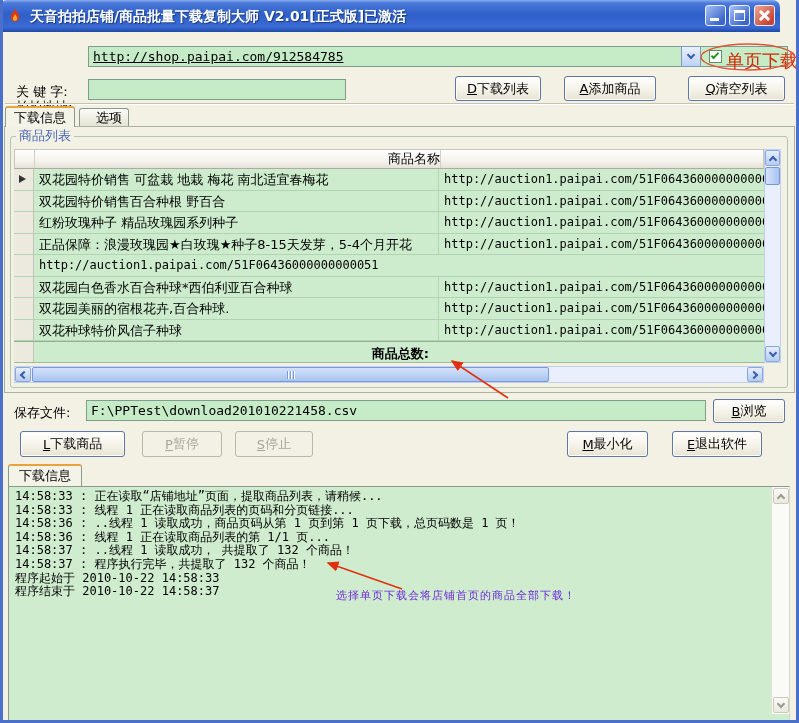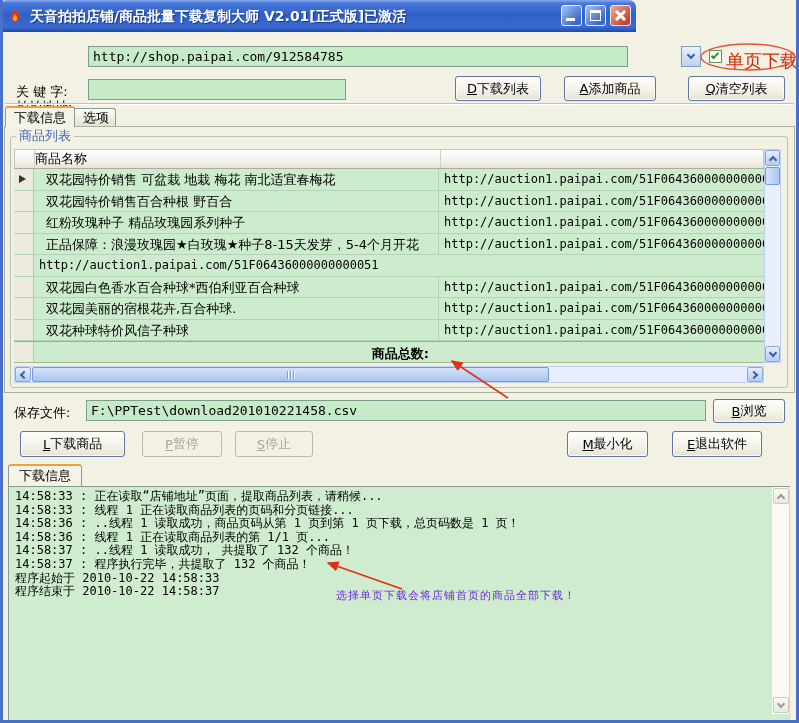--- a/index.html
+++ b/index.html
@@ -4,21 +4,21 @@
 <style>
   html,body{margin:0;padding:0;background:#c8c4b8;}
   *{box-sizing:border-box;}
   .window{
     position:relative;width:799px;height:723px;overflow:hidden;
     background:#f2f1e4;font-family:"DejaVu Sans",sans-serif;color:#000;
   }
   .frame{position:absolute;inset:0;border:3px solid #4a70cc;border-top:none;pointer-events:none;z-index:60;}
   
   .titlebar{
-    position:absolute;left:0;top:0;width:636px;height:32px;
+    position:absolute;left:0;top:0;width:780px;height:32px;
     background:linear-gradient(180deg,#86aaec 0%,#4b79da 10%,#2f5fc8 45%,#3a6ad2 85%,#1e49a6 100%);
     border-radius:7px 7px 0 0;z-index:5;
   }
   .app-icon{position:absolute;left:7px;top:8px;width:16px;height:16px;}
   .title-text{
     position:absolute;left:30px;top:0;line-height:32px;color:#fff;font-weight:bold;font-size:14px;
     text-shadow:1px 1px 1px #173a7e;white-space:nowrap;
   }
   .win-btn{position:absolute;top:5px;width:21px;height:21px;border:1px solid #e8f0ff;border-radius:3px;cursor:default;}
   .win-btn.minmax{background:linear-gradient(135deg,#a8c2f4 0%,#3c68cc 80%);}
@@ -44,51 +44,51 @@
   .btn .hk{text-decoration:underline;}
   .btn.disabled{color:#a6a69c;border-color:#b9b8ab;background:#f3f1e6;box-shadow:none;}
   .chev{display:inline-block;width:6px;height:6px;border-left:2px solid #3a5fae;border-bottom:2px solid #3a5fae;}
   .chev.down{transform:rotate(-45deg);margin-top:-3px;}
   .chev.up{transform:rotate(135deg);margin-top:3px;}
   .chev.left{transform:rotate(45deg);margin-left:2px;}
   .chev.right{transform:rotate(-135deg);margin-right:2px;}
   .chev.gray{border-color:#9a9a8e;}
   
   .addr-label{left:16px;top:50px;margin-top:48px;}
-  .addr-input{left:88px;top:46px;width:540px;}
+  .addr-input{left:88px;top:46px;width:700px;text-decoration:underline;}
   .addr-drop{position:absolute;left:681px;top:46px;width:20px;height:21px;border:1px solid #7f9db9;
     background:linear-gradient(180deg,#eaf1fd 0%,#bcd2f4 100%);display:flex;align-items:center;justify-content:center;}
   .sp-check{position:absolute;left:709px;top:50px;width:13px;height:13px;background:#fff;border:1px solid #6a8a6a;}
   .sp-check .check{position:absolute;left:1px;top:2px;width:8px;height:4px;border-left:2px solid #1e9a1e;border-bottom:2px solid #1e9a1e;transform:rotate(-45deg);}
   .sp-label{left:726px;top:49px;color:#d42600;font-size:18px;}
   .kw-label{left:16px;top:83px;}
   .kw-input{left:88px;top:79px;width:258px;}
   .btn-dl-list{left:455px;top:76px;width:86px;}
   .btn-add{left:564px;top:76px;width:92px;}
   .btn-clear{left:688px;top:76px;width:97px;}
   .groove{position:absolute;left:5px;top:103px;width:789px;height:0;border-top:1px solid #c6c2b0;border-bottom:1px solid #ffffff;}
   
   .tab{position:absolute;font-size:13px;text-align:center;border:1px solid #8a9a8e;border-bottom:none;border-radius:3px 3px 0 0;cursor:default;}
   .tab.sel{background:#f4f3e8;border-top:2px solid #e8a33d;z-index:4;}
   .tab.unsel{background:linear-gradient(180deg,#fdfdf8,#e4e1d2);}
   .tab-top-1{left:5px;top:106px;width:70px;height:21px;line-height:19px;}
-  .tab-top-2{left:66px;top:108px;width:50px;height:19px;line-height:17px;padding-left:10px;}
+  .tab-top-2{left:79px;top:108px;width:50px;height:19px;line-height:17px;padding-left:10px;}
   .tab-panel{position:absolute;left:4px;top:126px;width:791px;height:267px;border:1px solid #a8b2a0;background:#f2f1e4;z-index:1;}
   
   .grp{position:absolute;left:10px;top:136px;width:778px;height:252px;border:1px solid #b2c6b2;border-radius:3px;z-index:2;}
   .grp-label{position:absolute;left:16px;top:127px;font-size:13px;color:#4a69b8;background:#f2f1e4;padding:0 3px;z-index:3;}
   .tbl{position:absolute;left:14px;top:149px;width:750px;z-index:3;font-size:13px;}
   .tbl-head{display:flex;height:20px;background:linear-gradient(180deg,#ffffff 0%,#f3f2ea 65%,#e5e3d8 100%);border:1px solid #c8c6ba;border-bottom:1px solid #aeaca0;}
   .hc{border-right:1px solid #d2d0c4;overflow:hidden;white-space:nowrap;line-height:18px;}
   .hc-sel{width:20px;}
-  .hc-name{width:406px;text-align:left;}
+  .hc-name{width:406px;text-align:right;}
   .hc-link{flex:1;padding-left:4px;text-align:left;}
   .trow{display:flex;height:21.5px;background:#cdeccd;border-bottom:1px solid #b2d4b2;}
   .cell-sel{width:20px;background:#eceadf;border-right:1px solid #c4c2b4;position:relative;}
-  .cell-name{width:405px;padding:2px 0 0 12px;overflow:hidden;white-space:nowrap;border-right:1px solid #b2d4b2;}
+  .cell-name{width:405px;padding:2px 0 0 5px;overflow:hidden;white-space:nowrap;border-right:1px solid #b2d4b2;}
   .cell-link{flex:1;padding:3px 0 0 5px;overflow:hidden;white-space:nowrap;font-family:"DejaVu Sans Mono",monospace;font-size:12px;}
   .row-marker{position:absolute;left:5px;top:6px;width:0;height:0;border-left:7px solid #333;border-top:4.5px solid transparent;border-bottom:4.5px solid transparent;}
   .trow-total{display:flex;height:22px;background:#cdeccd;border-top:1px solid #8fb48f;border-bottom:1px solid #9cbc9c;}
   .total-label{width:405px;text-align:right;padding:3px 10px 0 0;font-weight:bold;}
   .total-value{flex:1;padding:3px 0 0 6px;font-family:"DejaVu Sans Mono",monospace;}
   
   .vsb{position:absolute;left:764px;top:149px;width:17px;height:214px;background:#e9effc;border:1px solid #c0d0ee;z-index:3;}
   .sb-btn{position:absolute;left:0;width:15px;height:16px;background:linear-gradient(180deg,#e6eefc,#b6ccf0);border:1px solid #88a8dc;border-radius:2px;display:flex;align-items:center;justify-content:center;}
   .vsb .sb-up{top:0;} .vsb .sb-down{bottom:0;}
   .vsb .sb-thumb{position:absolute;left:0;top:17px;width:15px;height:18px;background:linear-gradient(90deg,#d4e2fa,#a8c4f0);border:1px solid #7898d8;border-radius:2px;}

